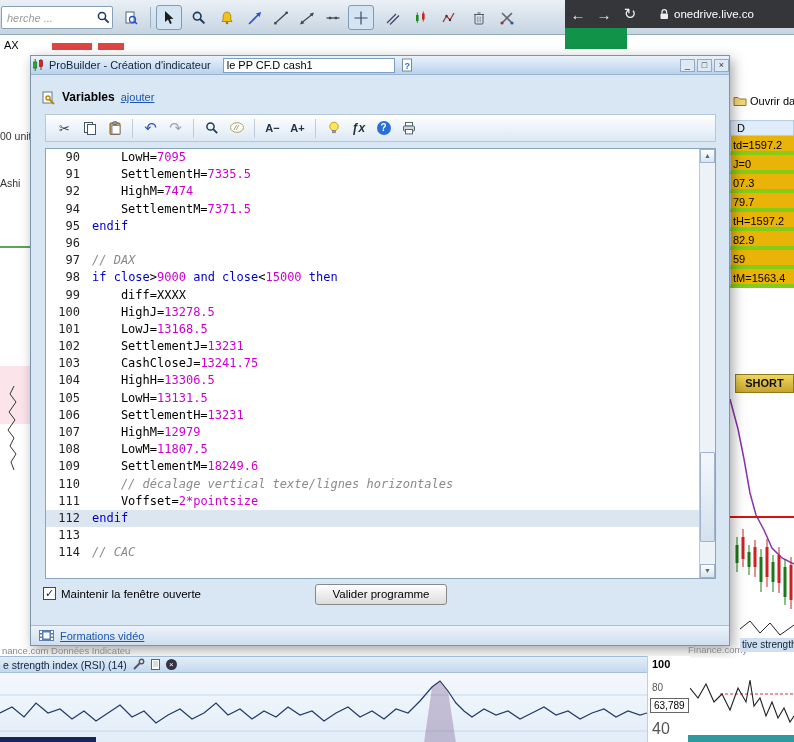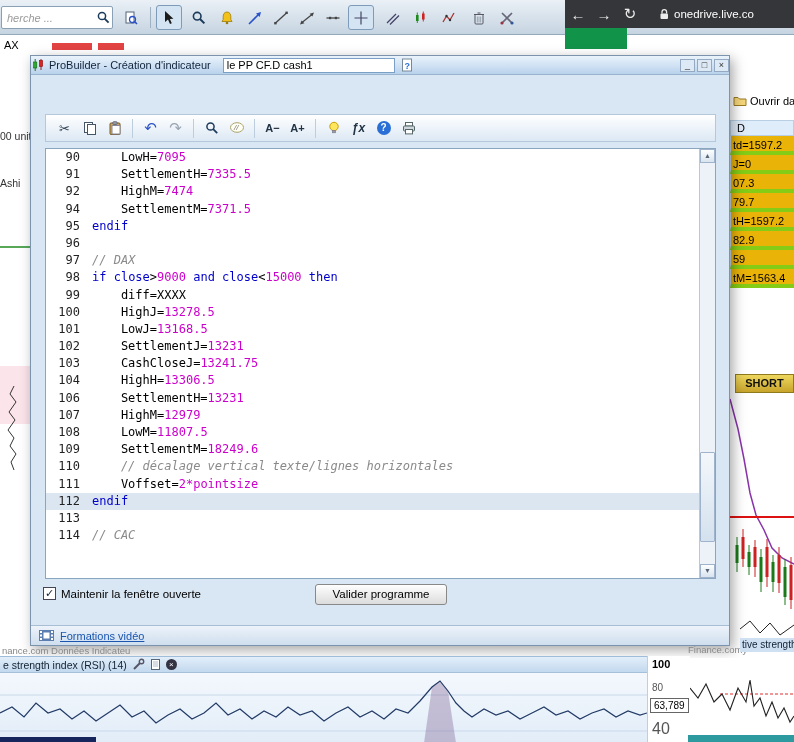--- a/index.html
+++ b/index.html
@@ -321,20 +321,29 @@
         <rect x="3.5" y="2" width="9" height="12" fill="#fff" stroke="#789"></rect>
         <text x="5.6" y="11.5" font-size="9" fill="#2a6fd6" font-weight="bold">?</text>
       </svg>
       <span class="wctl">
         <span class="wbtn">_</span>
         <span class="wbtn">□</span>
         <span class="wbtn">×</span>
       </span>
     </div>
 
+    <div class="varrow">
+      <svg width="15" height="15">
+        <rect x="2" y="2" width="9" height="11" fill="#fff" stroke="#678"></rect>
+        <circle cx="7" cy="8" r="2" fill="none" stroke="#b58900" stroke-width="1.4"></circle>
+        <path d="M8.4 9.4 L13 14" stroke="#b58900" stroke-width="2"></path>
+      </svg>
+      <span class="varlbl">Variables</span>
+      <span class="addlink">ajouter</span>
+    </div>
 
     <div class="edbar">
       <span class="ebtn eb-cut">✂</span>
       <span class="ebtn">
         <svg width="16" height="16">
           <rect x="2.5" y="2.5" width="8" height="10" fill="#fff" stroke="#456"></rect>
           <rect x="5.5" y="4.5" width="8" height="10" fill="#fff" stroke="#456"></rect>
         </svg>
       </span>
       <span class="ebtn">
@@ -433,20 +442,24 @@
             <span class="lnum">102</span>
             <span class="lcode"><span class="tok-p">    SettlementJ=</span><span class="tok-n">13231</span></span>
           </div>
           <div class="code-row">
             <span class="lnum">103</span>
             <span class="lcode"><span class="tok-p">    CashCloseJ=</span><span class="tok-n">13241.75</span></span>
           </div>
           <div class="code-row">
             <span class="lnum">104</span>
             <span class="lcode"><span class="tok-p">    HighH=</span><span class="tok-n">13306.5</span></span>
+          </div>
+          <div class="code-row">
+            <span class="lnum">105</span>
+            <span class="lcode"><span class="tok-p">    LowH=</span><span class="tok-n">13131.5</span></span>
           </div>
           <div class="code-row">
             <span class="lnum">106</span>
             <span class="lcode"><span class="tok-p">    SettlementH=</span><span class="tok-n">13231</span></span>
           </div>
           <div class="code-row">
             <span class="lnum">107</span>
             <span class="lcode"><span class="tok-p">    HighM=</span><span class="tok-n">12979</span></span>
           </div>
           <div class="code-row">

